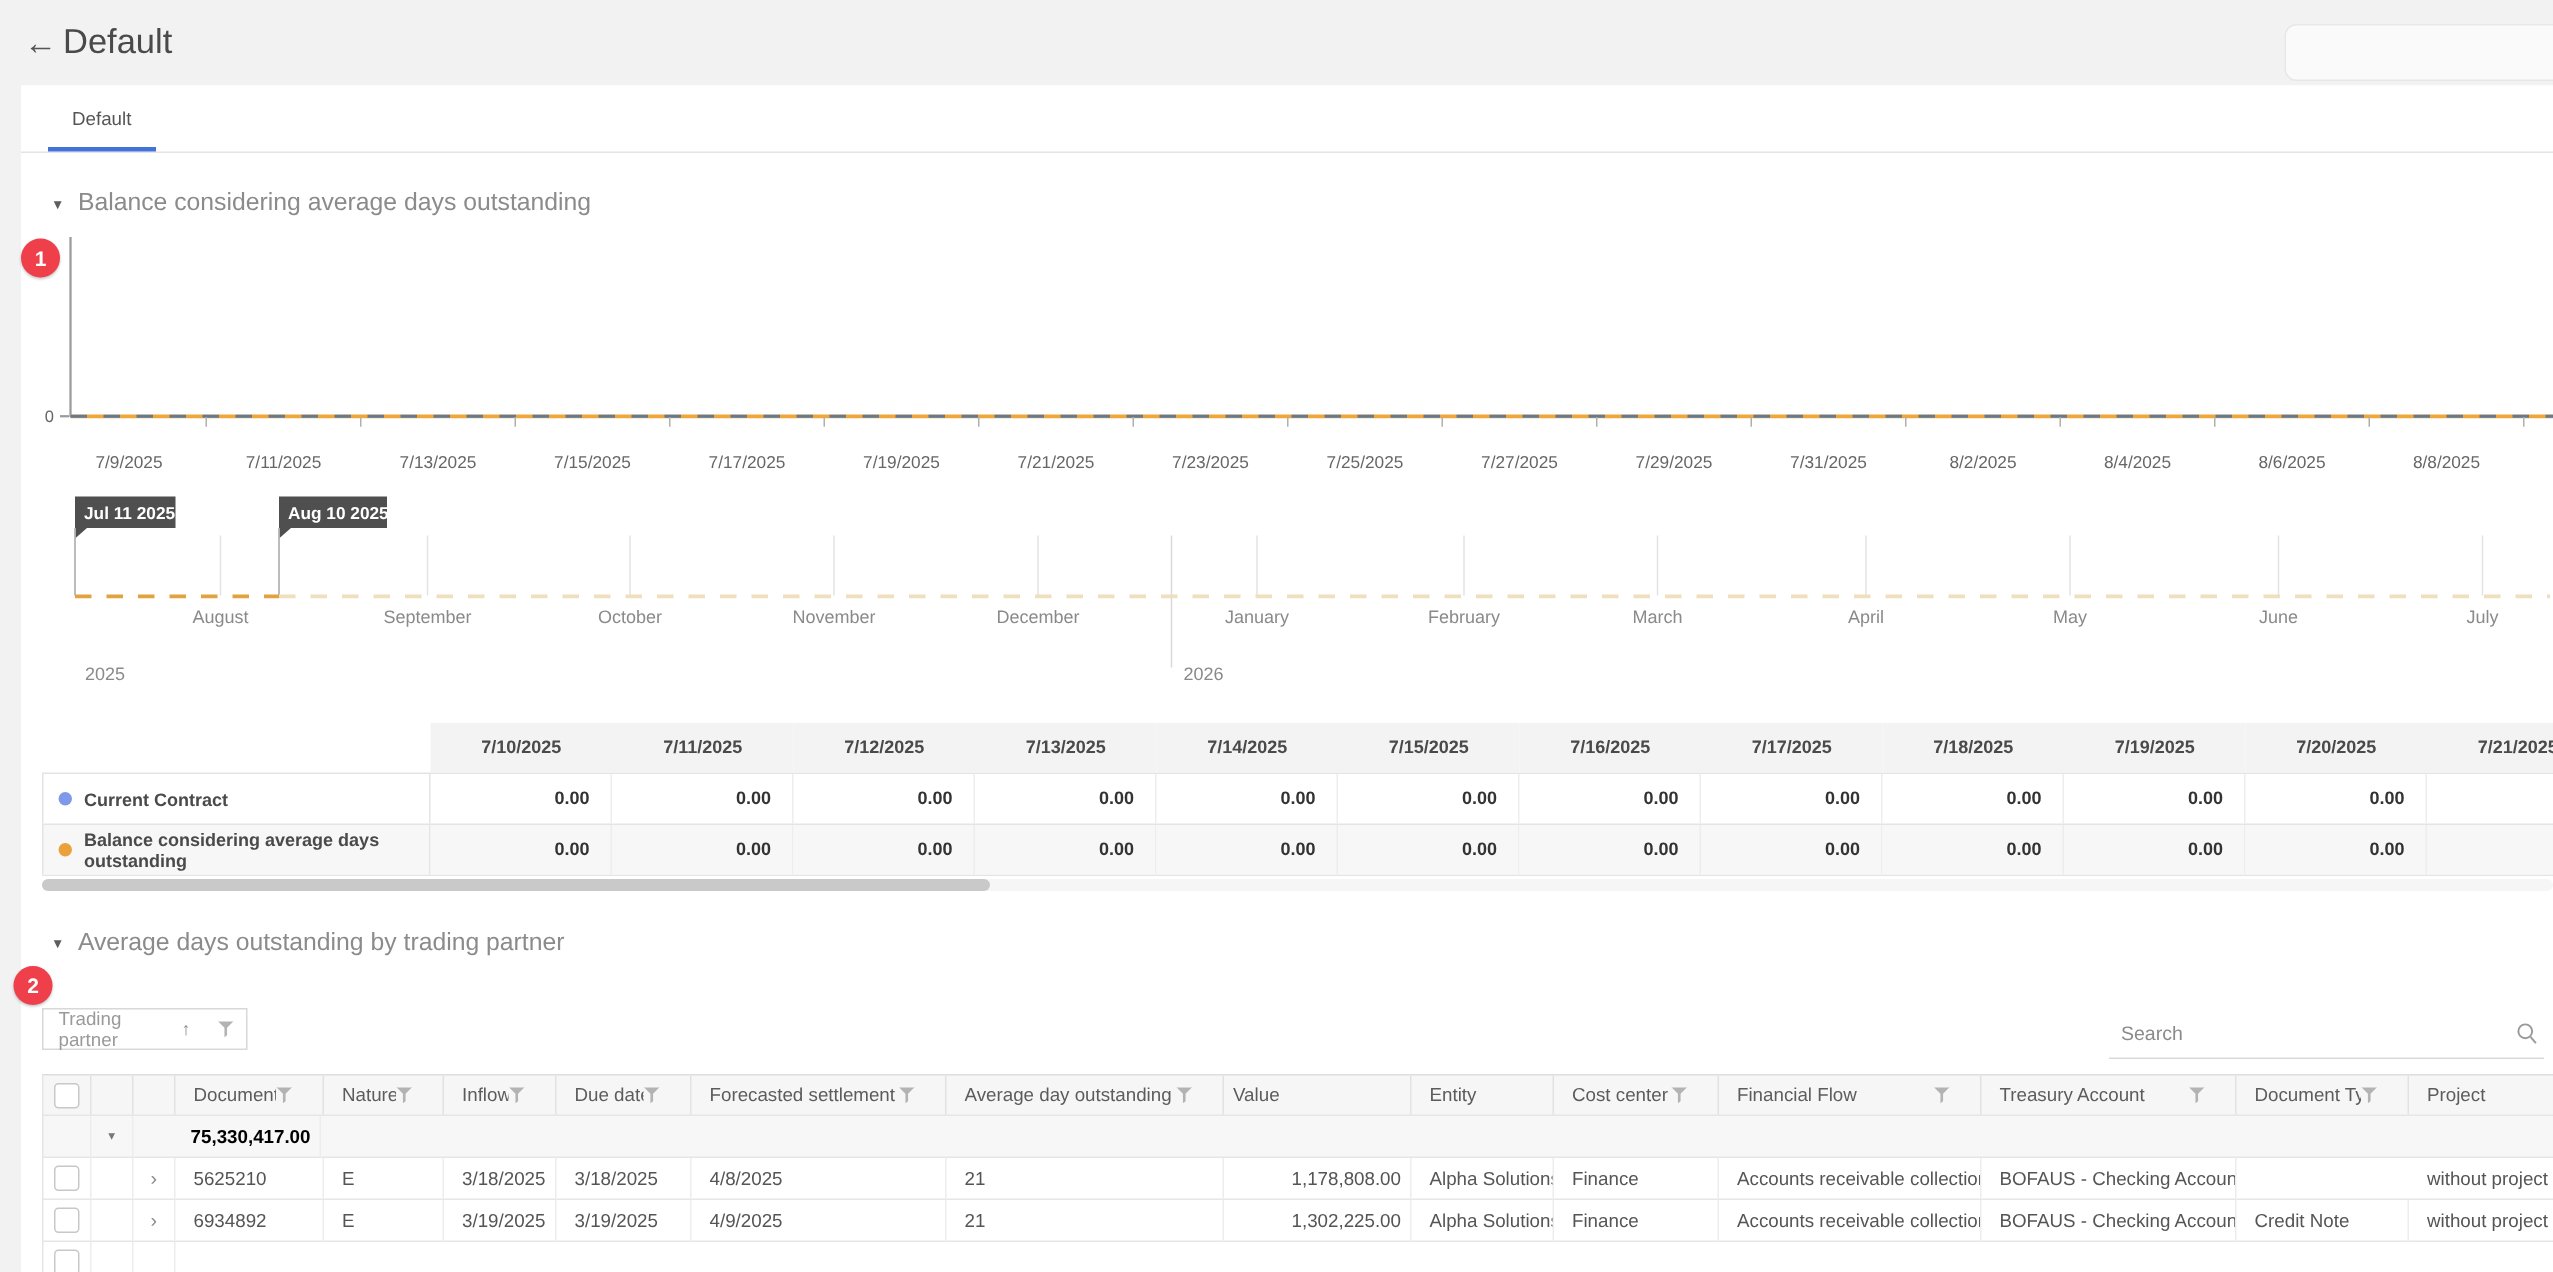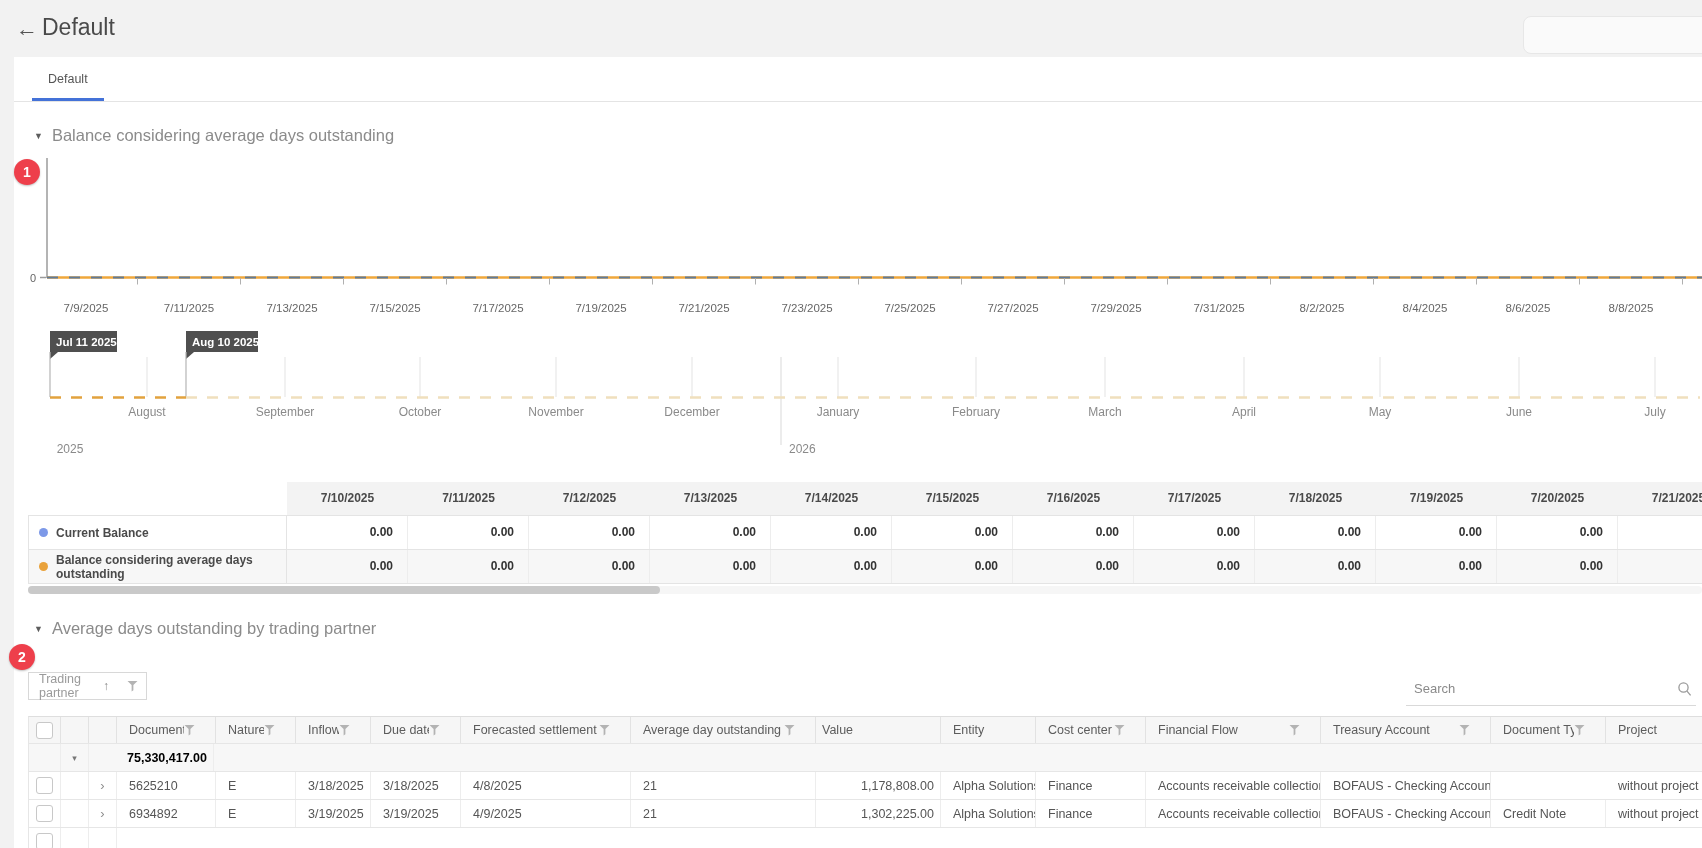--- a/index.html
+++ b/index.html
@@ -38,21 +38,21 @@
   .dot{width:9px;height:9px;border-radius:50%;margin-right:8px;flex:none;}
   .m-v{width:121px;flex:none;height:33px;line-height:33px;text-align:right;padding-right:14px;box-sizing:border-box;
        border-right:1px solid #ededed;color:#333;font-weight:600;}
   .mrow.body{border-bottom:1px solid #e4e4e4;}
   .mrow.body.first{border-top:1px solid #e4e4e4;}
   .mrow.alt .m-v,.mrow.alt .m-label{background:#f7f7f7;}
   
   .hscroll{position:absolute;left:28px;top:586px;width:1674px;height:8px;background:#f6f6f6;border-radius:4px;}
   .hthumb{width:632px;height:8px;background:#c9c9c9;border-radius:4px;cursor:pointer;}
   
-  .chip{position:absolute;left:28px;top:672px;width:119px;height:28px;border:1px solid #d8d8d8;background:#fff;
+  .chip{position:absolute;left:28px;top:672px;width:137px;height:28px;border:1px solid #d8d8d8;background:#fff;
         display:flex;align-items:center;box-sizing:border-box;padding:0 8px 0 10px;cursor:pointer;gap:16px;}
   .chip-label{font-size:12.5px;color:#9a9a9a;flex:1;}
   .sort{font-size:12px;color:#888;margin-right:2px;}
   .funnel{width:11px;height:11px;background:#b3b3b3;flex:none;
           clip-path:polygon(0 0,100% 0,58% 42%,58% 88%,42% 100%,42% 42%);}
   
   .search{position:absolute;left:1406px;top:676px;width:290px;height:29px;border-bottom:1px solid #d9d9d9;}
   .search-ph{position:absolute;left:8px;top:5px;font-size:13px;color:#8a8a8a;}
   .search-icon{position:absolute;right:4px;top:5px;}
   
@@ -185,21 +185,21 @@
         <div class="m-h">7/16/2025</div>
         <div class="m-h">7/17/2025</div>
         <div class="m-h">7/18/2025</div>
         <div class="m-h">7/19/2025</div>
         <div class="m-h">7/20/2025</div>
         <div class="m-h">7/21/2025</div>
       </div>
       <div class="mrow body first">
         <div class="m-label">
           <div class="dot" style="background: rgb(125, 153, 232);"></div>
-          <span>Current Balance</span>
+          <span>Current Contract</span>
         </div>
         <div class="m-v">0.00</div>
         <div class="m-v">0.00</div>
         <div class="m-v">0.00</div>
         <div class="m-v">0.00</div>
         <div class="m-v">0.00</div>
         <div class="m-v">0.00</div>
         <div class="m-v">0.00</div>
         <div class="m-v">0.00</div>
         <div class="m-v">0.00</div>

